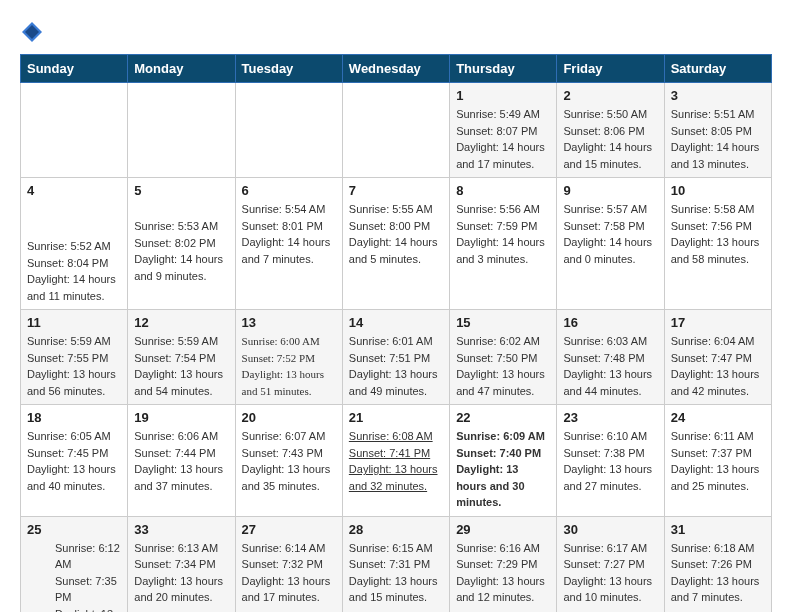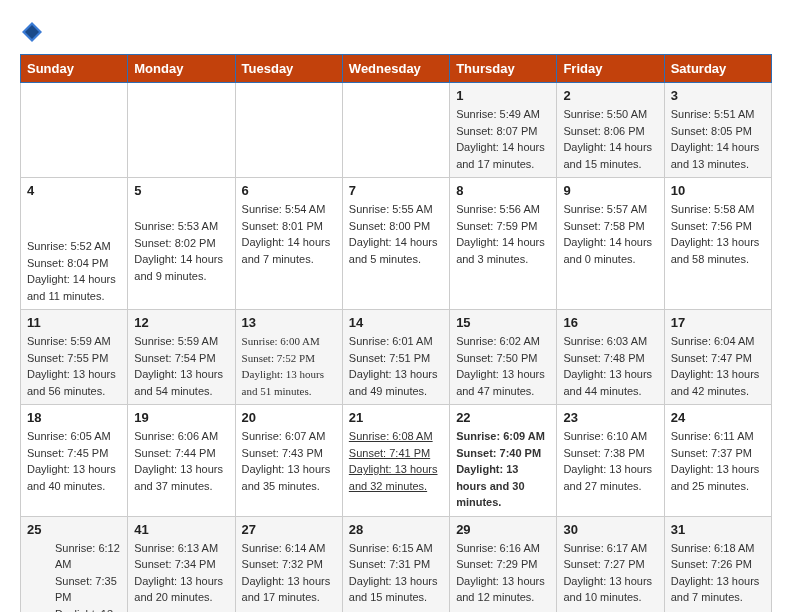--- a/index.html
+++ b/index.html
@@ -46,21 +46,21 @@
     .location {
       font-size: 15px;
       color: #444;
     }
     table {
       width: 100%;
       border-collapse: collapse;
       table-layout: fixed;
     }
     thead tr th {
-      background-color: #c2410c;
+      background-color: #0c4a6e;
       color: #fff;
       text-align: left;
       padding: 6px 6px;
       font-size: 13px;
       font-weight: bold;
       border: 1px solid #2e6db4;
     }
     tbody tr td {
       border: 1px solid #ccc;
       vertical-align: top;
@@ -282,21 +282,21 @@
         </td>
       </tr>
       <tr>
         <td>
           <span class="day-num">25</span>
           <div class="day-info" style="white-space: pre-line; margin-left: 28px;">Sunrise: 6:12 AM
 Sunset: 7:35 PM
 Daylight: 13 hours and 22 minutes.</div>
         </td>
         <td>
-          <span class="day-num">41</span>
+          <span class="day-num">33</span>
           <div class="day-info" style="white-space: pre-line;">Sunrise: 6:13 AM
 Sunset: 7:34 PM
 Daylight: 13 hours and 20 minutes.</div>
         </td>
         <td>
           <span class="day-num">27</span>
           <div class="day-info" style="white-space: pre-line;">Sunrise: 6:14 AM
 Sunset: 7:32 PM
 Daylight: 13 hours and 17 minutes.</div>
         </td>

